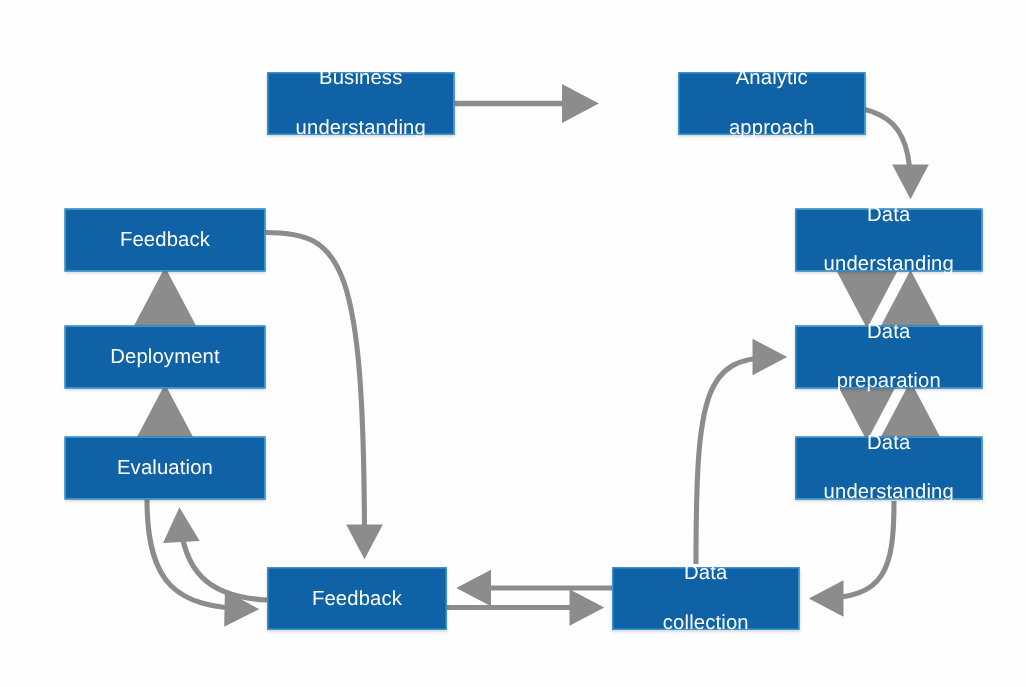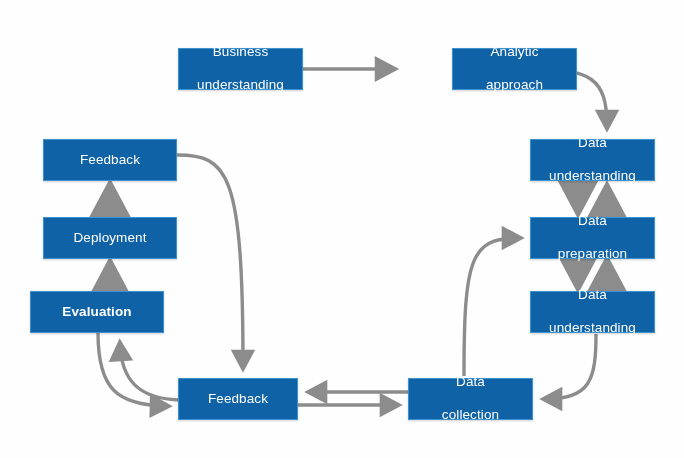--- a/index.html
+++ b/index.html
@@ -111,21 +111,21 @@
   <div class="node" style="left:408px; top:378px; width:125px; height:42px;">
     <span><span>Data</span><br><span>collection</span></span>
   </div>
 
   <div class="node" style="left:178px; top:378px; width:120px; height:42px;">
     <span>
         <span>Feedback</span>
       </span>
   </div>
 
-  <div class="node" style="left:30px; top:291px; width:134px; height:42px;font-weight:bold;">
+  <div class="node" style="left:43px; top:291px; width:134px; height:42px;">
     <span>
         <span>Evaluation</span>
       </span>
   </div>
 
   <div class="node" style="left:43px; top:217px; width:134px; height:42px;">
     <span>
         <span>Deployment</span>
       </span>
   </div>

